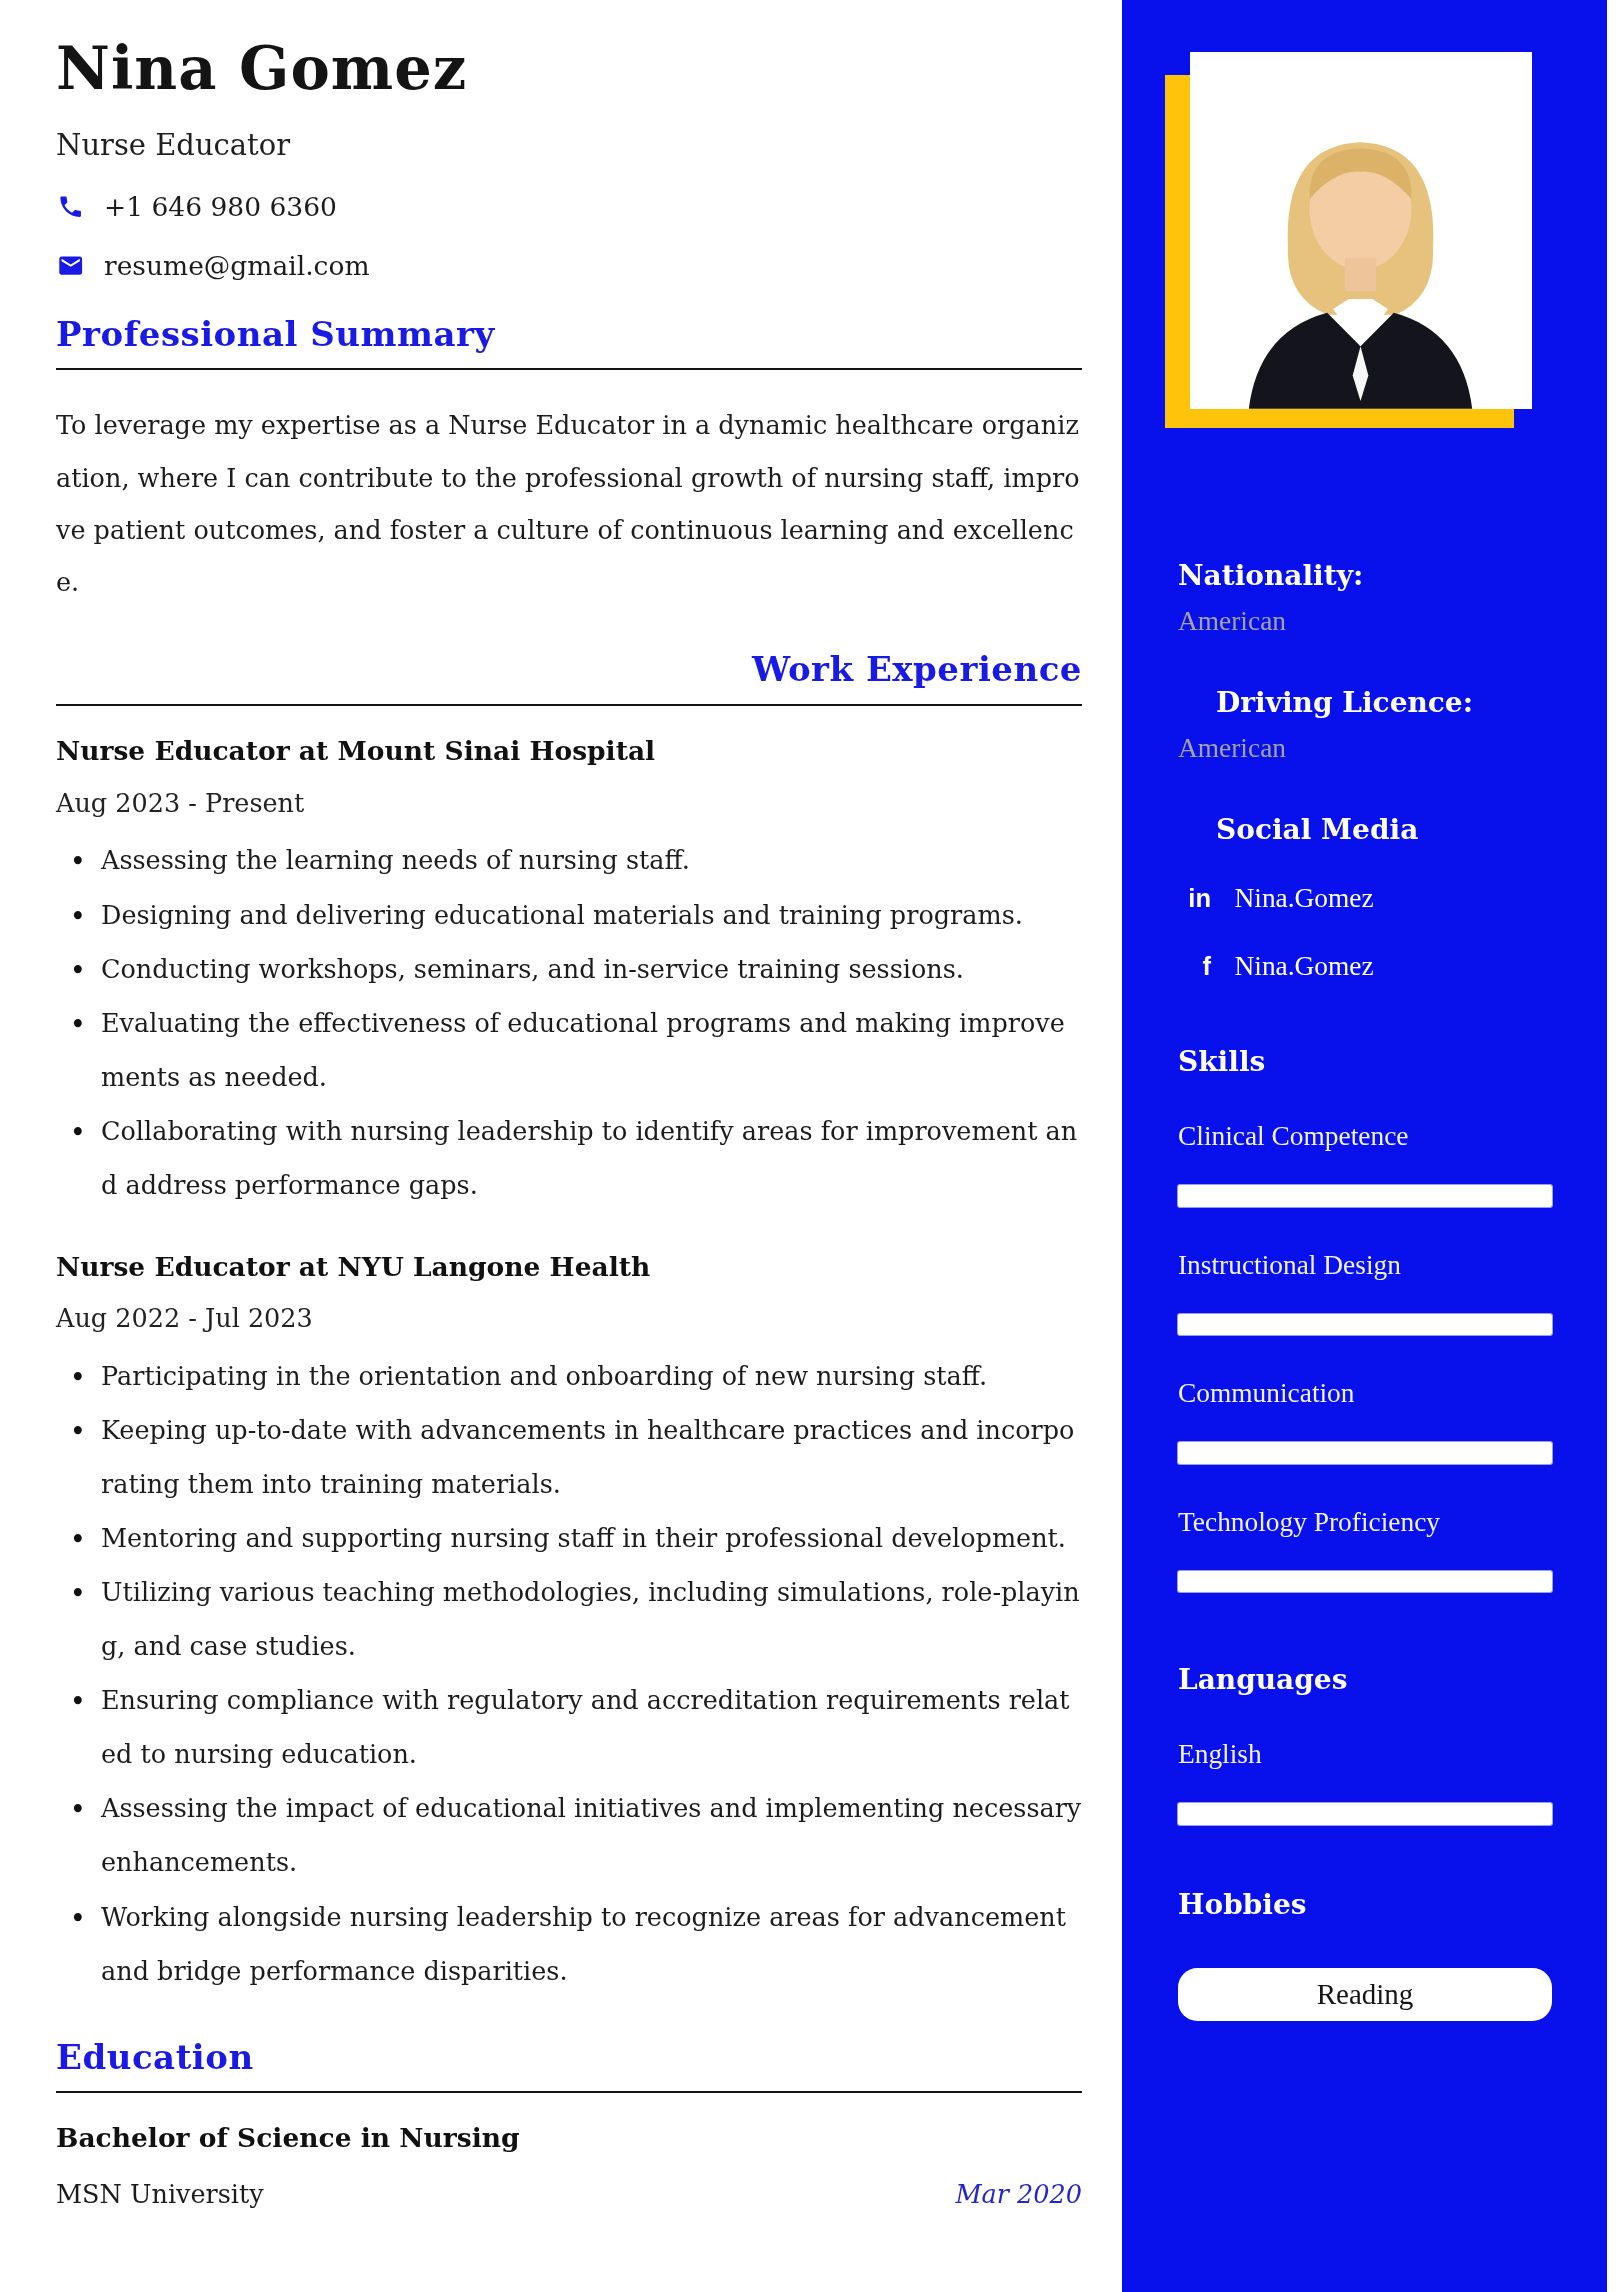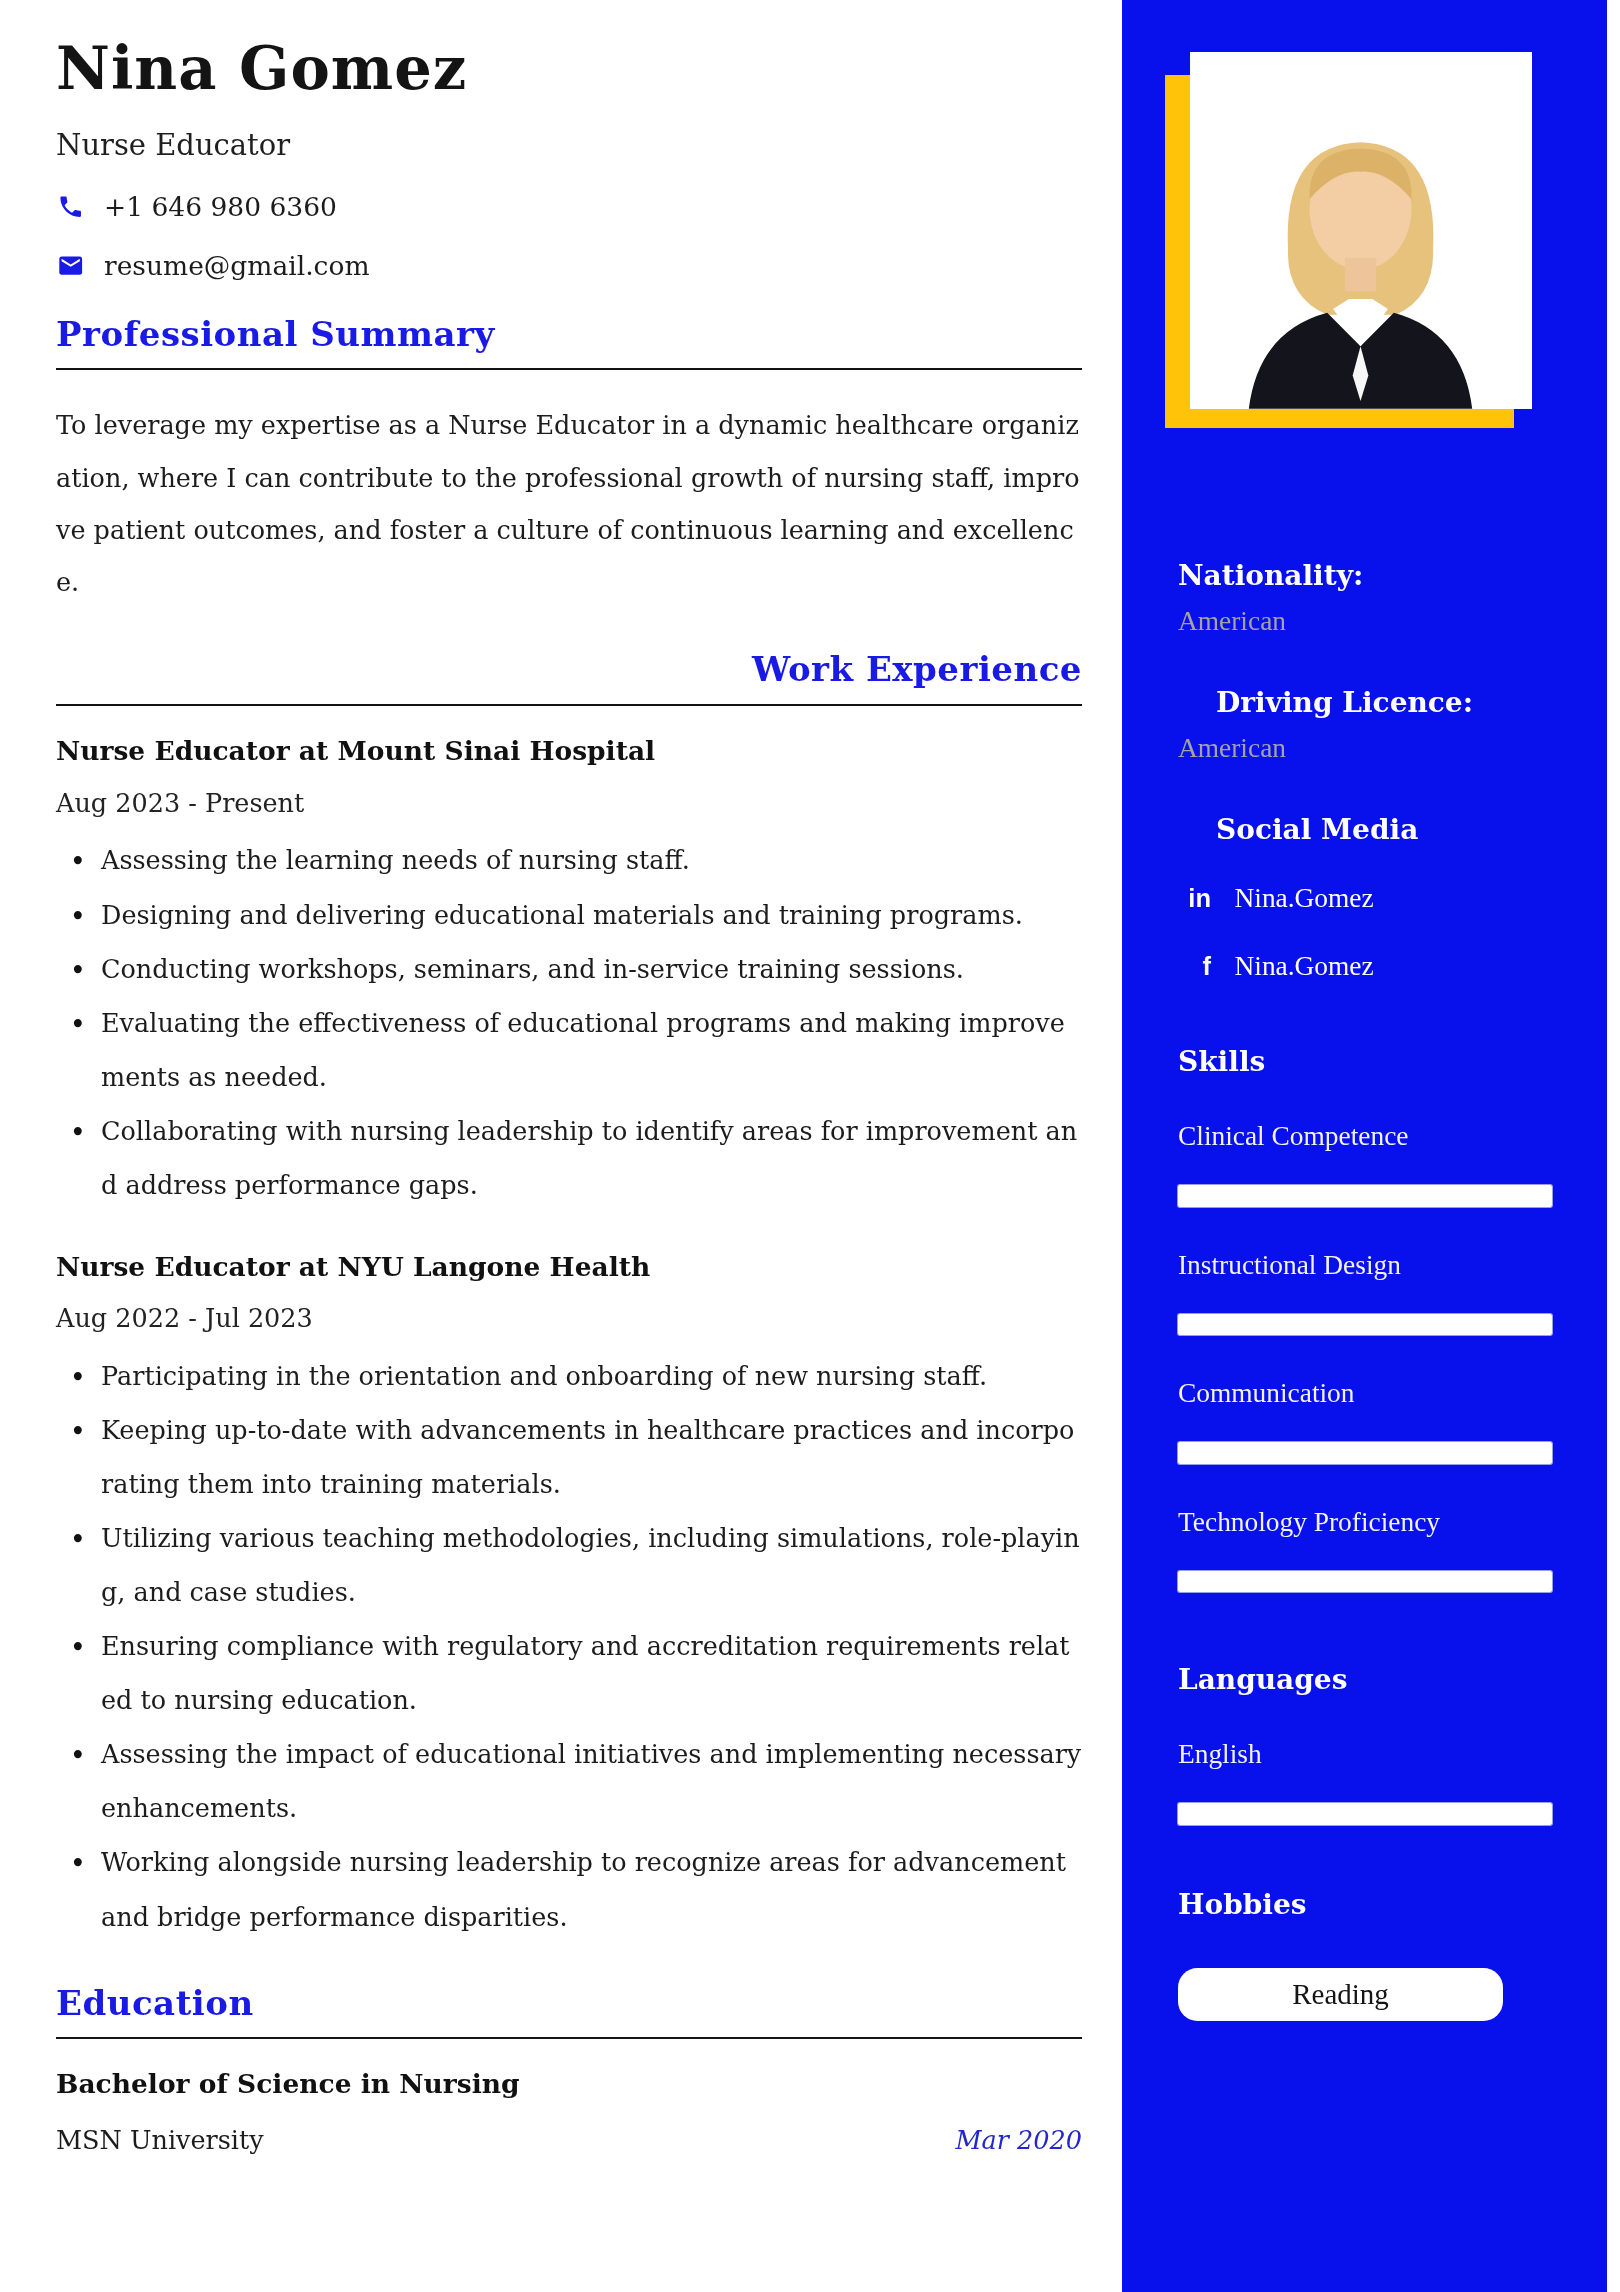--- a/index.html
+++ b/index.html
@@ -89,21 +89,21 @@
   }
   .skill-block .skill-name{font-size:27.4px;margin-top:43px;color:#f2f3ff;}
   .bar{
     margin-top:33px;height:21.6px;border-radius:2px;
     background:rgba(244,245,250,0.55);
     box-shadow:0 0 0 1px rgba(215,220,235,0.7);
     overflow:hidden;
   }
   .bar-fill{height:100%;background:#fff;}
   .hobby-pill{
-    margin-top:47px;width:325px;height:53px;border-radius:19.6px;
+    margin-top:47px;width:374px;height:53px;border-radius:19.6px;
     background:#fff;color:#151515;
     display:flex;align-items:center;justify-content:center;
     font-size:29px;
   }
 </style>
 </head>
 <body>
 
 <div class="page">
 
@@ -145,20 +145,21 @@
           <li>Designing and delivering educational materials and training programs.</li>
           <li>Conducting workshops, seminars, and in-service training sessions.</li>
           <li>Evaluating the effectiveness of educational programs and making improvements as needed.</li>
           <li>Collaborating with nursing leadership to identify areas for improvement and address performance gaps.</li>
         </ul>
         <div class="job-title">Nurse Educator at NYU Langone Health</div>
         <div class="job-period">Aug 2022 - Jul 2023</div>
         <ul class="bullets">
           <li>Participating in the orientation and onboarding of new nursing staff.</li>
           <li>Keeping up-to-date with advancements in healthcare practices and incorporating them into training materials.</li>
+          <li>Mentoring and supporting nursing staff in their professional development.</li>
           <li>Utilizing various teaching methodologies, including simulations, role-playing, and case studies.</li>
           <li>Ensuring compliance with regulatory and accreditation requirements related to nursing education.</li>
           <li>Assessing the impact of educational initiatives and implementing necessary enhancements.</li>
           <li>Working alongside nursing leadership to recognize areas for advancement and bridge performance disparities.</li>
         </ul>
       </div>
 
     <h2 class="sec" style="margin-top:5.9px;">Education</h2>
     <hr class="rule">
     <div class="degree">Bachelor of Science in Nursing</div>

